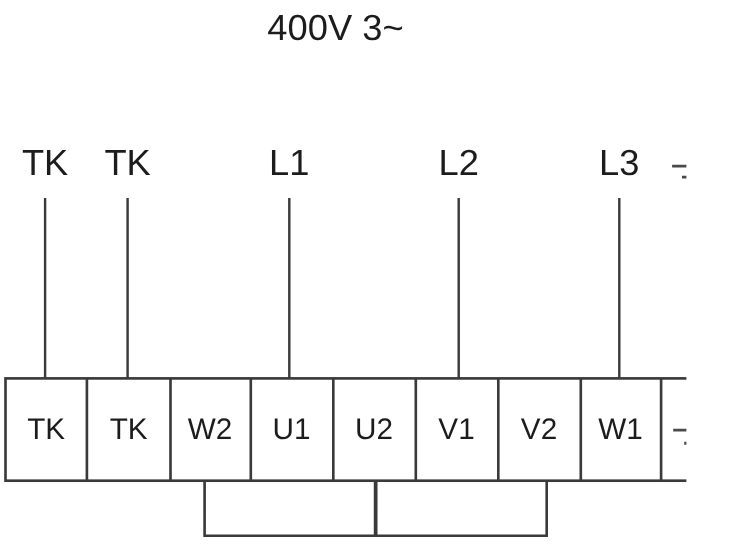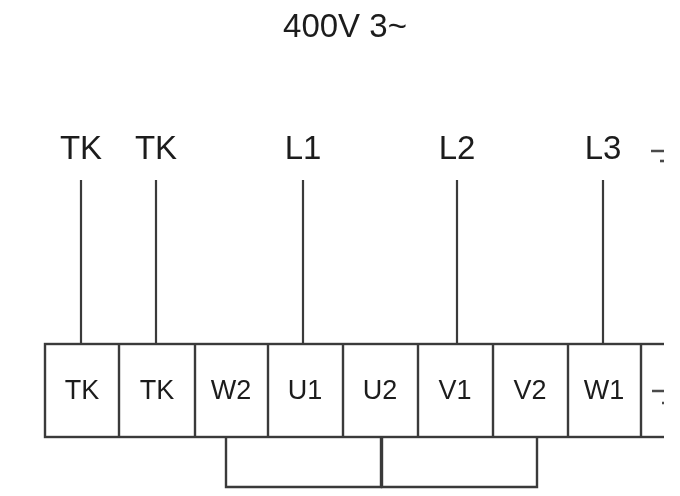--- a/index.html
+++ b/index.html
@@ -7,21 +7,20 @@
     padding: 0;
     background: #ffffff;
   }
   #diagram-root {
     position: relative;
     width: 624px;
     height: 496px;
     background: #ffffff;
     font-family: "Liberation Sans", sans-serif;
     overflow: hidden;
-    margin-left: 40px;
   }
   #wiring-svg {
     position: absolute;
     left: 0;
     top: 0;
     width: 680px;
     height: 496px;
     display: block;
   }
   .diagram-title {

